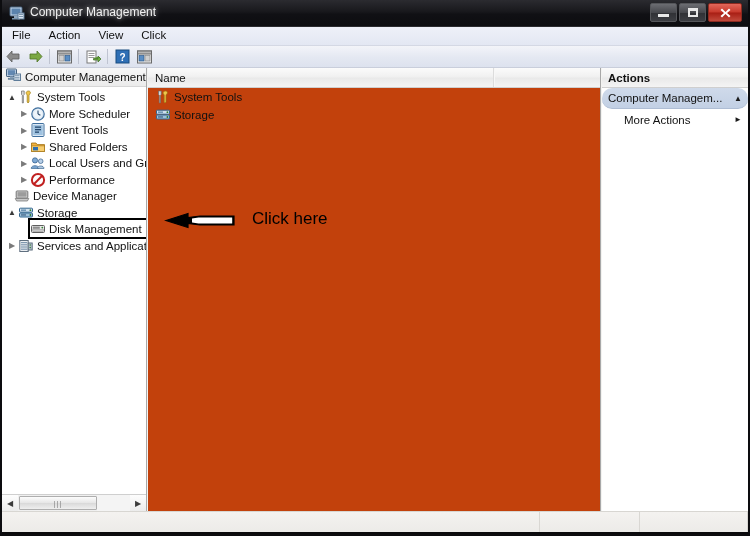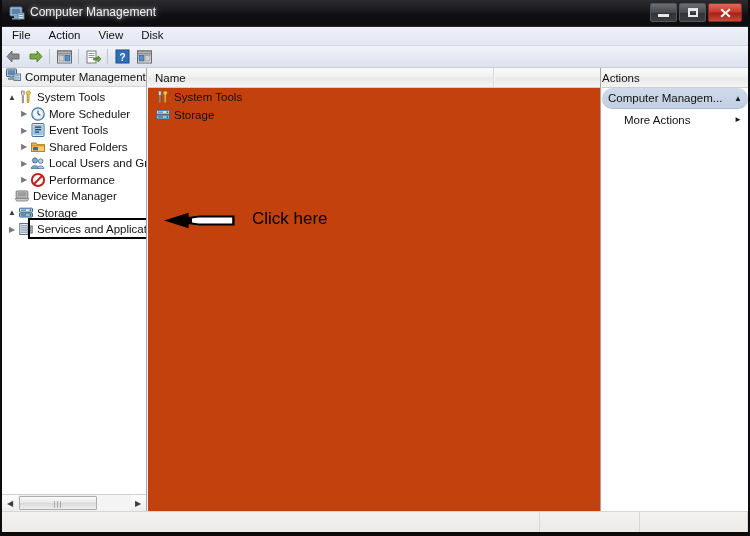--- a/index.html
+++ b/index.html
@@ -153,24 +153,24 @@
     position: absolute; left: 104px; top: 141px;
     font-size: 17px; color: #000; white-space: nowrap;
   }
 
   
   #actionspanel {
     position: absolute; left: 600px; top: 0; width: 146px; height: 443px;
     background: #fff;
   }
   #actions-head {
-    height: 20px; display: flex; align-items: center; padding-left: 0;
+    height: 20px; display: flex; align-items: center; padding-left: 6px;
     background: linear-gradient(180deg,#fbfbfb 0%, #f0f0f0 48%, #e9e9e9 52%, #f4f4f4 100%);
     border-bottom: 1px solid #cfcfcf;
-    font-size: 11.5px; font-weight: normal; color: #111;
+    font-size: 11.5px; font-weight: bold; color: #111;
   }
   #actions-group {
     height: 21px; display: flex; align-items: center; padding: 0 6px;
     background: linear-gradient(180deg,#cfdaea 0%, #c2d0e4 100%);
     border-bottom: 1px solid #aebdd4;
     font-size: 11.5px; color: #111; border-radius: 10px;
   }
   #actions-group .gname { flex: 1; overflow: hidden; white-space: nowrap; }
   .arow {
     height: 21px; display: flex; align-items: center; padding: 0 6px 0 22px;
@@ -227,21 +227,21 @@
       <svg width="13" height="13" viewBox="0 0 13 13">
         <path d="M3 2.5 L6.5 6 L10 2.5 L11.5 4 L8 7 L11.5 10 L10 11.5 L6.5 8 L3 11.5 L1.5 10 L5 7 L1.5 4 Z" fill="#ffffff"></path>
       </svg>
     </div>
   </div>
 
   <div id="menubar">
     <div class="menu-item">File</div>
     <div class="menu-item">Action</div>
     <div class="menu-item">View</div>
-    <div class="menu-item">Disk</div>
+    <div class="menu-item">Click</div>
   </div>
 
   <div id="toolbar">
     <div class="tbtn">
       <svg width="17" height="15" viewBox="0 0 17 15">
         <path d="M7 2 L2 7.5 L7 13 L7 10 L14 10 L14 5 L7 5 Z" fill="#8a8a8a" stroke="#5c5c5c" stroke-width="0.8"></path>
       </svg>
     </div>
     <div class="tbtn">
       <svg width="17" height="15" viewBox="0 0 17 15">
@@ -402,20 +402,32 @@
               <rect x="1.5" y="8" width="13" height="4" rx="0.8" fill="#9dbfd9" stroke="#33668f"></rect>
               <circle cx="12.4" cy="5.2" r="0.9" fill="#2f7d2f"></circle>
               <circle cx="12.4" cy="10" r="0.9" fill="#2f7d2f"></circle>
               <rect x="3" y="4.5" width="5" height="1.3" fill="#5f87a9"></rect>
               <rect x="3" y="9.3" width="5" height="1.3" fill="#46698a"></rect>
             </svg>
           </span>
           <span class="tlabel">Storage</span>
         </div>
 
+        <div class="trow" style="padding-left:16px;">
+          <span class="twist"></span>
+          <span class="ticon">
+            <svg width="16" height="16" viewBox="0 0 16 16">
+              <rect x="1.5" y="4.5" width="13" height="7" rx="1" fill="#e8e8e8" stroke="#5f5f5f"></rect>
+              <rect x="2.8" y="5.6" width="7" height="2.2" fill="#8d8d8d"></rect>
+              <rect x="2.8" y="8.6" width="10.4" height="1.8" fill="#c8c8c8" stroke="#8d8d8d" stroke-width="0.5"></rect>
+              <circle cx="12.3" cy="6.6" r="0.9" fill="#2f7d2f"></circle>
+            </svg>
+          </span>
+          <span class="tlabel">Disk Management</span>
+        </div>
 
         <div class="trow" style="padding-left:4px;">
           <span class="twist">▶</span>
           <span class="ticon">
             <svg width="16" height="16" viewBox="0 0 16 16">
               <rect x="1.8" y="2.5" width="8.4" height="11" fill="#eceff2" stroke="#5f6f7f"></rect>
               <rect x="3" y="4" width="6" height="1.2" fill="#7f97ae"></rect>
               <rect x="3" y="6.2" width="6" height="1.2" fill="#7f97ae"></rect>
               <rect x="3" y="8.4" width="6" height="1.2" fill="#7f97ae"></rect>
               <rect x="3" y="10.6" width="6" height="1.2" fill="#7f97ae"></rect>

